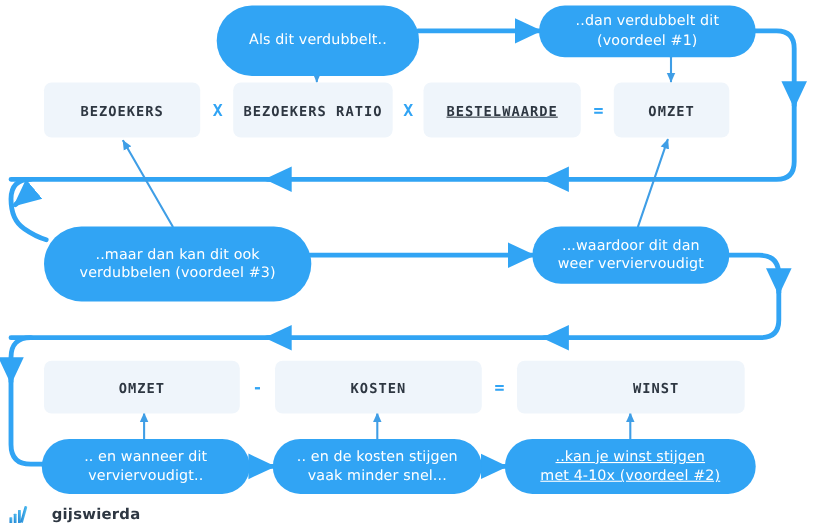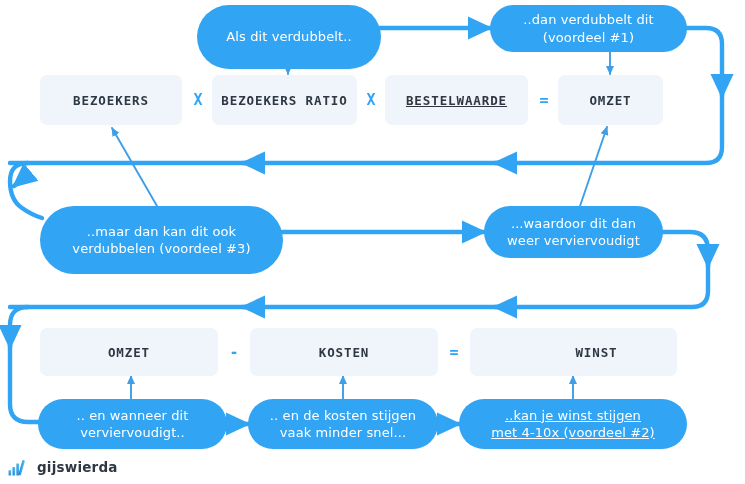--- a/index.html
+++ b/index.html
@@ -48,21 +48,21 @@
     position:absolute;
     color:#31a4f4;
     font-family:"DejaVu Sans Mono","Liberation Mono",monospace;
     font-weight:bold;
     font-size:15px;
     display:flex;align-items:center;justify-content:center;
     z-index:2;
   }
 
   
-  #logo{position:absolute;left:8px;top:459px;display:flex;align-items:flex-start;gap:12px;z-index:4;}
+  #logo{position:absolute;left:8px;top:459px;display:flex;align-items:center;gap:22px;z-index:4;}
   #logo .mark{width:17px;height:17px;display:block;}
   #logo .wordmark{
     font-family:"DejaVu Sans","Liberation Sans",sans-serif;
     font-weight:bold;font-size:13.5px;color:#2e3742;letter-spacing:.2px;
   }
 </style>
 </head>
 <body>
 
 <div id="stage">

